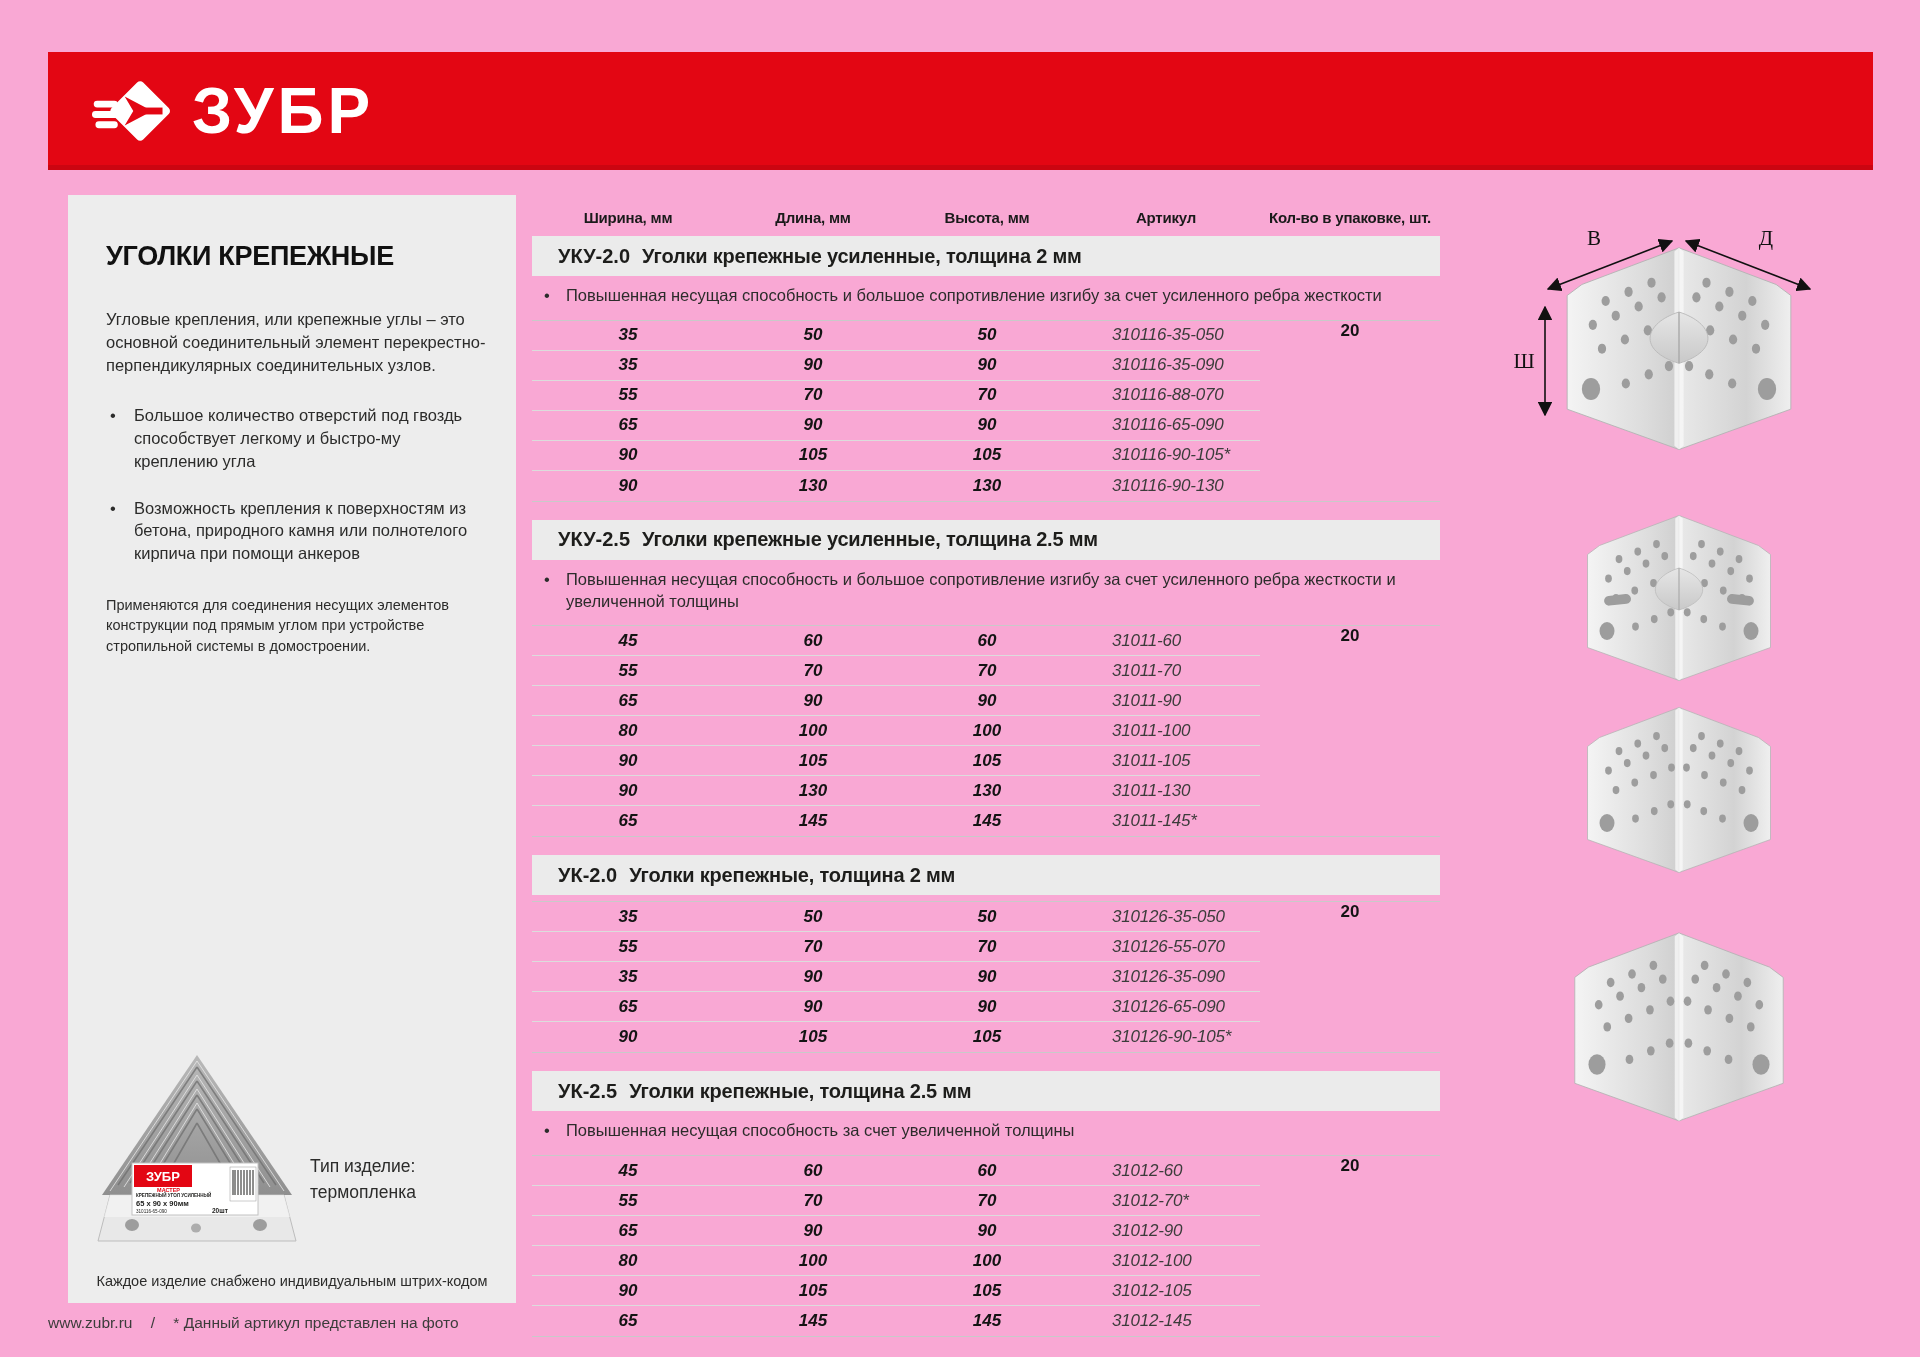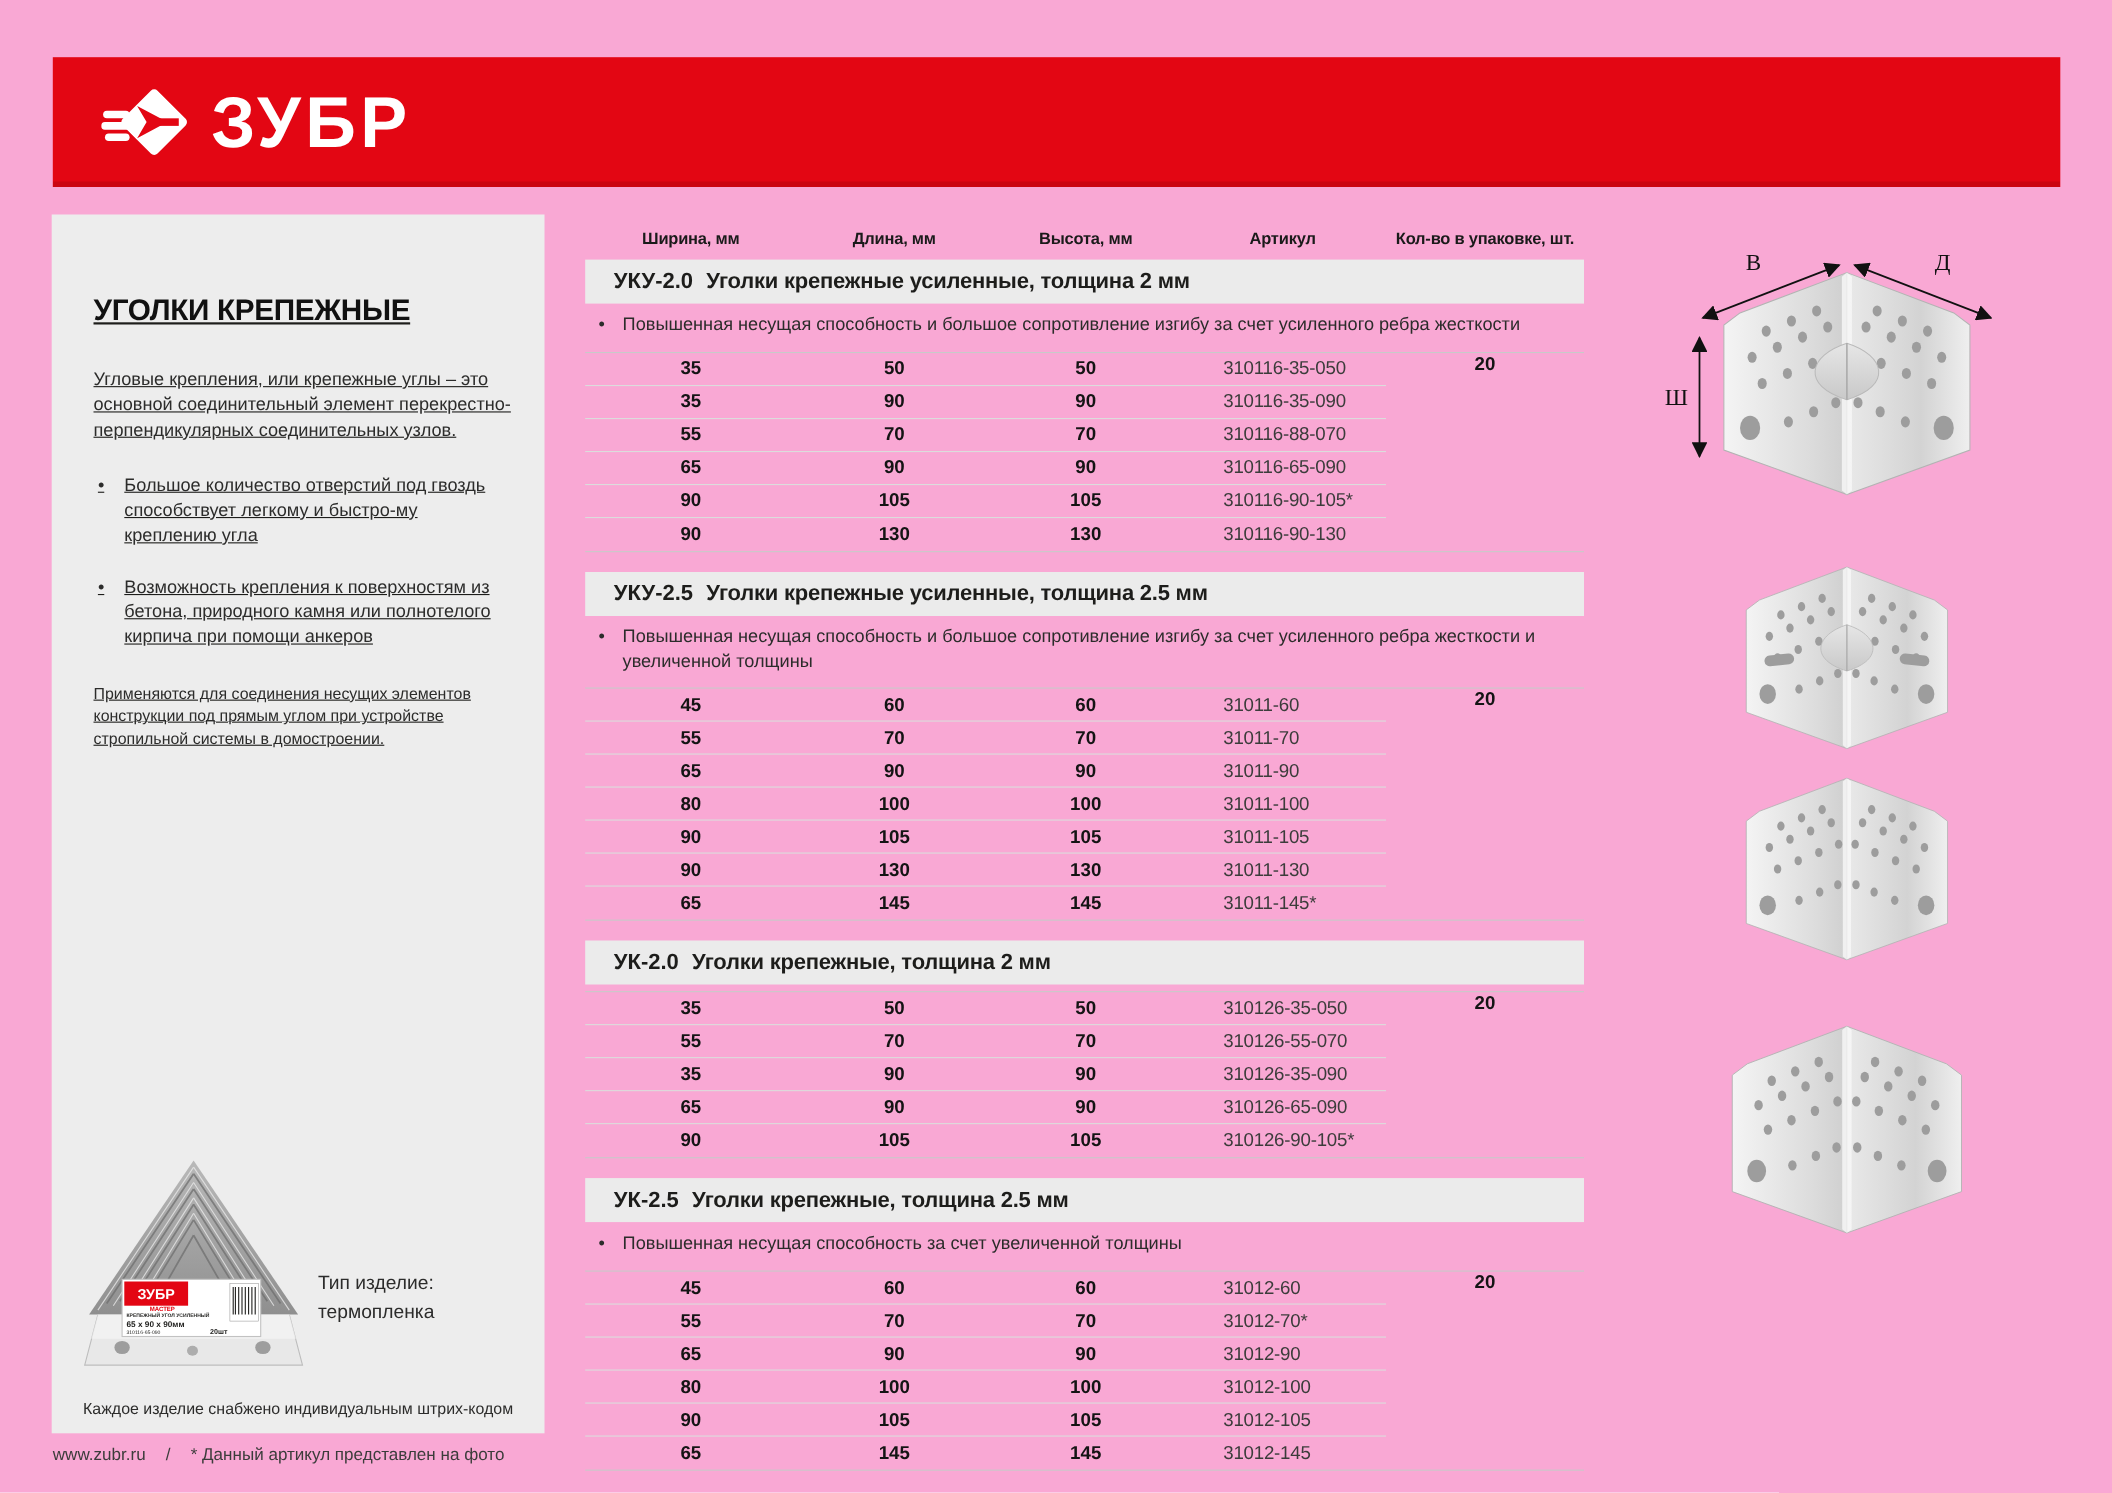--- a/index.html
+++ b/index.html
@@ -14,22 +14,22 @@
   
   .brand-band{position:absolute;left:48px;top:52px;width:1825px;height:118px;
     background:var(--brand_red);display:flex;align-items:center;
     box-shadow:inset 0 -5px 0 rgba(0,0,0,.10);}
   .logo{display:flex;align-items:center;gap:14px;margin-left:44px;}
   .logo-mark{width:86px;height:86px;}
   .logo-text{color:#fff;font-size:64px;font-weight:900;letter-spacing:4px;line-height:1;
     transform:scaleY(1.02);}
 
   
-  .sidebar{position:absolute;left:47px;top:195px;width:448px;height:1108px;
-    background:var(--sidebar_gray);padding:72px 30px 0 38px;text-decoration:underline;}
+  .sidebar{position:absolute;left:68px;top:195px;width:448px;height:1108px;
+    background:var(--sidebar_gray);padding:46px 30px 0 38px;}
   .sidebar h1{font-size:27px;font-weight:700;letter-spacing:-0.3px;color:#111;}
   .sidebar .intro{margin-top:36px;font-size:16.5px;line-height:1.38;color:#2c2c2b;}
   .bullets{margin-top:28px;display:flex;flex-direction:column;gap:24px;}
   .bullet-item{display:flex;font-size:16.5px;line-height:1.38;color:#2c2c2b;}
   .bullet-item .dot{width:28px;flex:0 0 28px;padding-left:4px;color:#2c2c2b;}
   .sidebar .note{margin-top:30px;font-size:14.5px;line-height:1.42;color:#2c2c2b;}
   .photo-wrap{position:absolute;left:24px;bottom:46px;width:400px;height:220px;}
   .product-photo{position:absolute;left:0;bottom:0;width:210px;height:212px;}
   .packaging{position:absolute;left:218px;bottom:52px;font-size:17.5px;line-height:1.45;color:#2c2c2b;}
   .barcode-note{position:absolute;left:0;bottom:14px;width:100%;text-align:center;
@@ -41,21 +41,21 @@
     align-items:center;margin-bottom:2px;}
   .col-headers span{text-align:center;font-size:15px;font-weight:700;letter-spacing:-0.2px;color:#1a1a1a;}
   .tsection{margin-bottom:18px;}
   .band{height:40px;background:var(--band_gray);display:flex;align-items:center;padding-left:26px;}
   .band .code{font-size:20px;font-weight:700;margin-right:12px;}
   .band .btitle{font-size:20px;font-weight:700;letter-spacing:-0.2px;}
   .tbullet{display:flex;padding:9px 0 7px 12px;font-size:16.5px;line-height:1.32;color:#2c2c2b;max-width:880px;}
   .tbullet .dot{width:22px;flex:0 0 22px;}
   .sbody{display:flex;margin-top:6px;border-top:1px solid var(--line_gray);
     border-bottom:1px solid var(--line_gray);}
-  .rows{flex:1 1 728px;}
+  .rows{flex:1 1 728px;font-style:italic;}
   .trow{display:grid;grid-template-columns:192px 178px 170px 188px;height:30px;
     align-items:center;border-bottom:1px solid var(--row_line);}
   .trow:last-child{border-bottom:none;}
   .tcell{text-align:center;font-size:17px;}
   .tcell.c1,.tcell.c2,.tcell.c3{font-weight:700;color:#141414;}
   .tcell.c4{text-align:left;padding-left:40px;font-weight:400;color:var(--text_gray);letter-spacing:-0.2px;}
   .qtycol{flex:0 0 180px;display:flex;align-items:flex-start;justify-content:center;}
   .qtycol span{font-size:17px;font-weight:700;color:#141414;}
 
   

